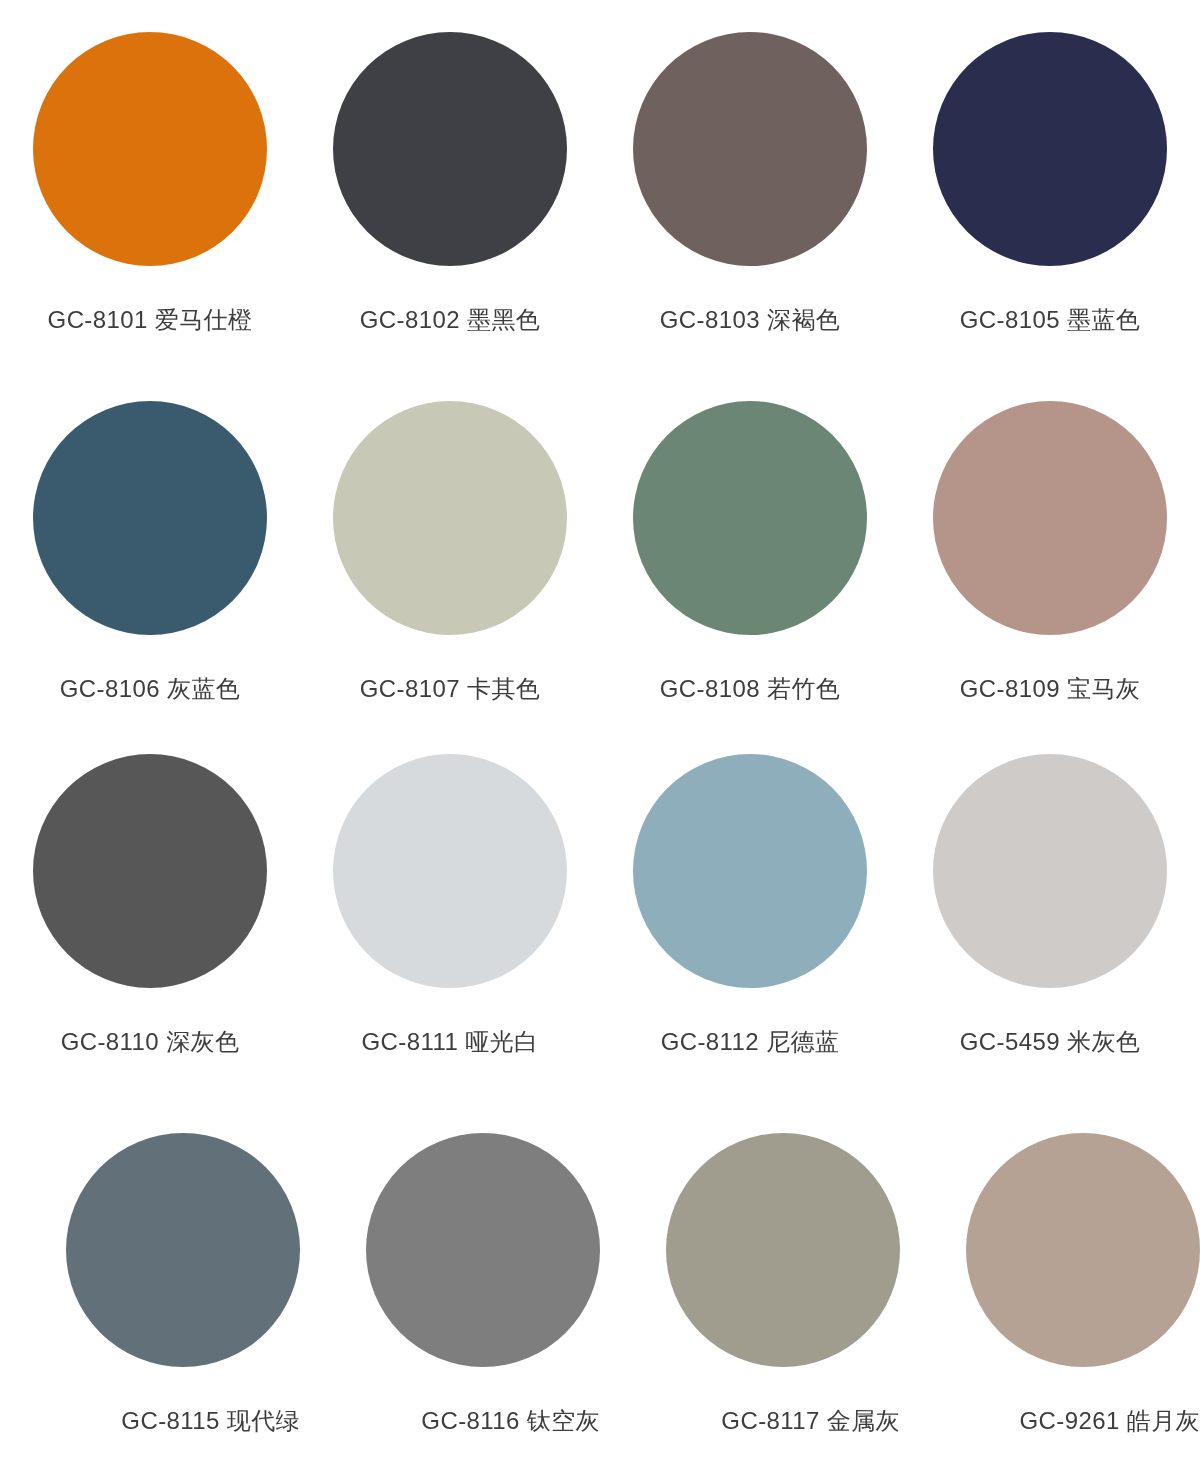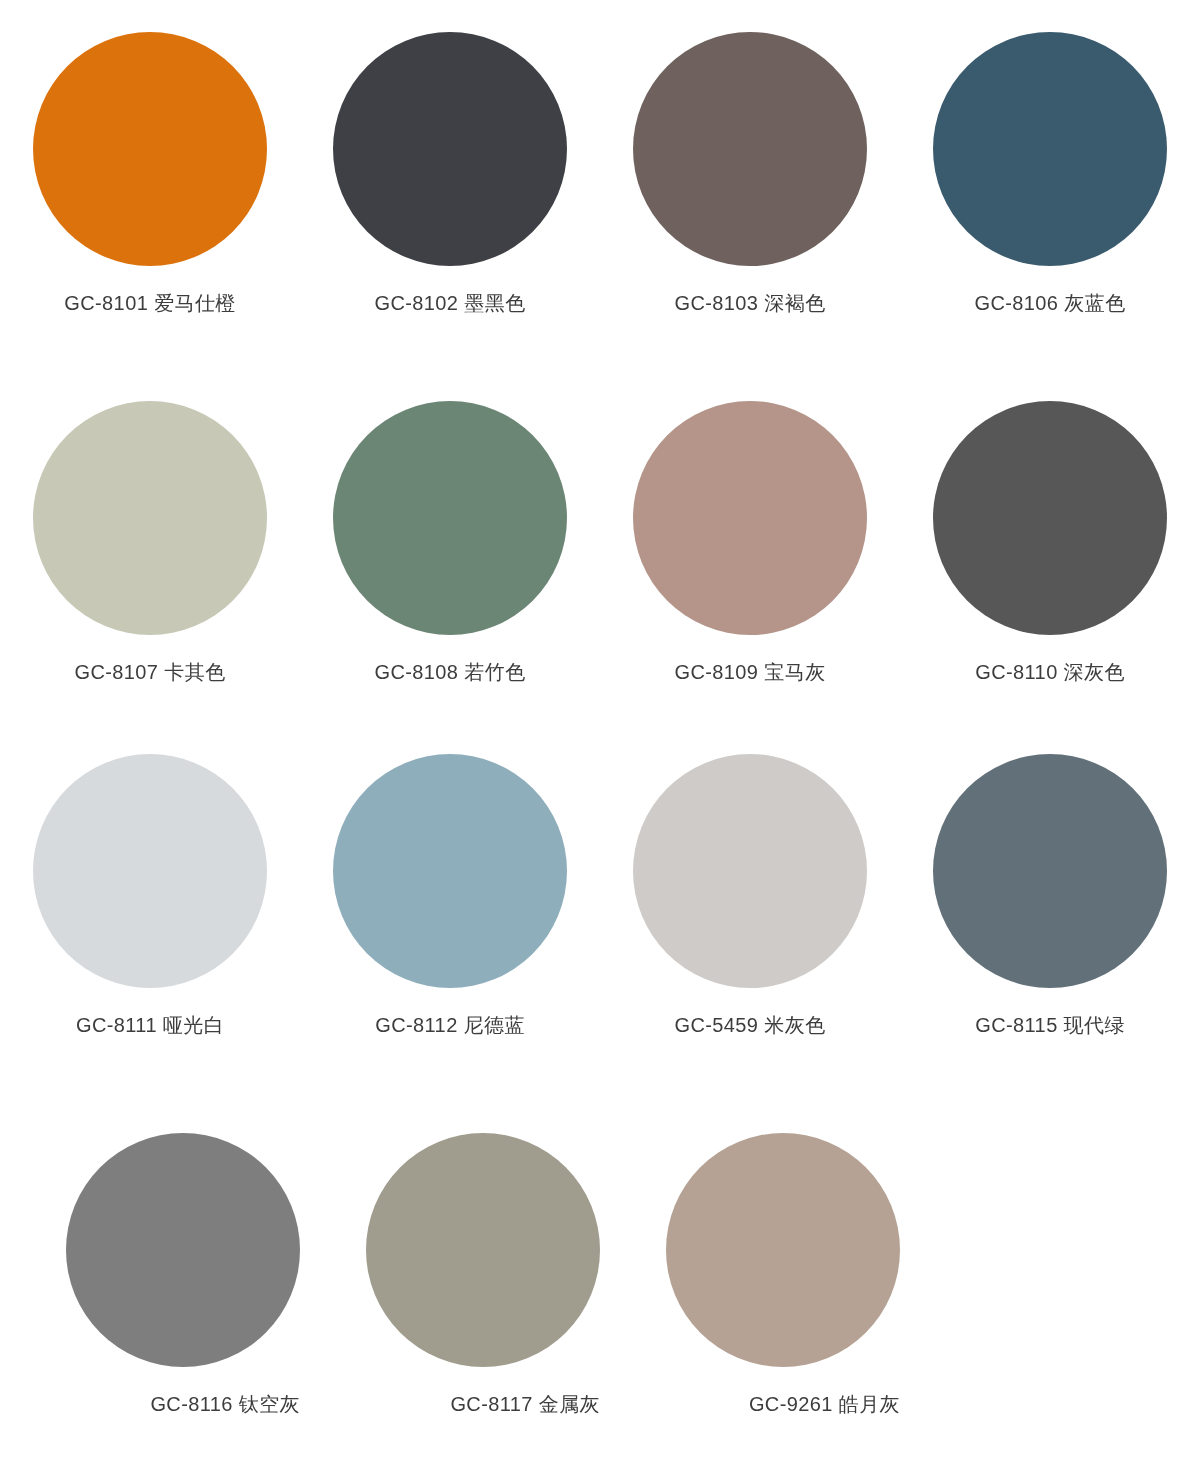--- a/index.html
+++ b/index.html
@@ -33,22 +33,22 @@
   }
 
   .swatch-disc {
     width: 234px;
     height: 234px;
     border-radius: 50%;
     flex: none;
   }
 
   .swatch-label {
-    margin-top: 27px;
-    font-size: 20px;
+    margin-top: 42px;
+    font-size: 24px;
     letter-spacing: 0.4px;
     color: #3d3d3d;
     white-space: nowrap;
     text-align: center;
     line-height: 1;
   }
 
   
   .palette .swatch-cell:nth-child(n+1):nth-child(-n+4)  { padding-top: 14px; }
   .palette .swatch-cell:nth-child(n+5):nth-child(-n+8)  { padding-top: 22px; }
@@ -68,20 +68,24 @@
   <div class="swatch-cell">
     <div class="swatch-disc" style="background: rgb(62, 64, 69);"></div>
     <div class="swatch-label">GC-8102 墨黑色</div>
   </div>
 
   <div class="swatch-cell">
     <div class="swatch-disc" style="background: rgb(111, 97, 94);"></div>
     <div class="swatch-label">GC-8103 深褐色</div>
   </div>
 
+  <div class="swatch-cell">
+    <div class="swatch-disc" style="background: rgb(42, 45, 77);"></div>
+    <div class="swatch-label">GC-8105 墨蓝色</div>
+  </div>
 
   <div class="swatch-cell">
     <div class="swatch-disc" style="background: rgb(58, 91, 110);"></div>
     <div class="swatch-label">GC-8106 灰蓝色</div>
   </div>
 
   <div class="swatch-cell">
     <div class="swatch-disc" style="background: rgb(199, 201, 182);"></div>
     <div class="swatch-label">GC-8107 卡其色</div>
   </div>

